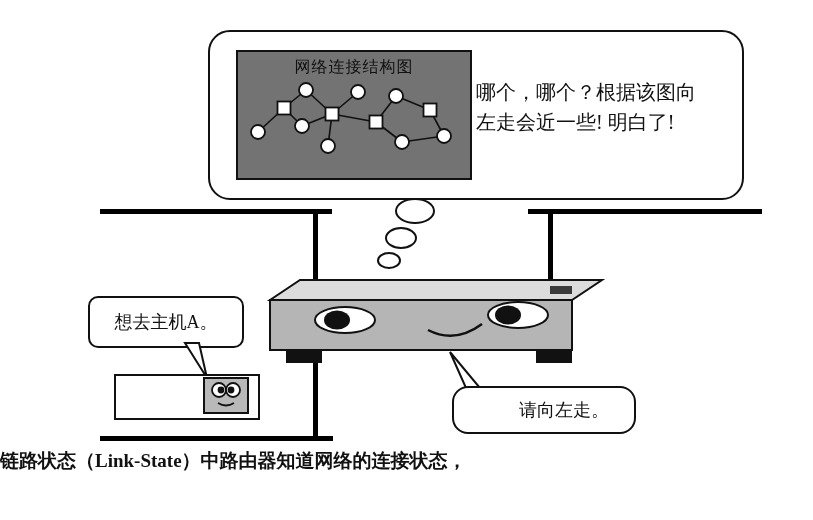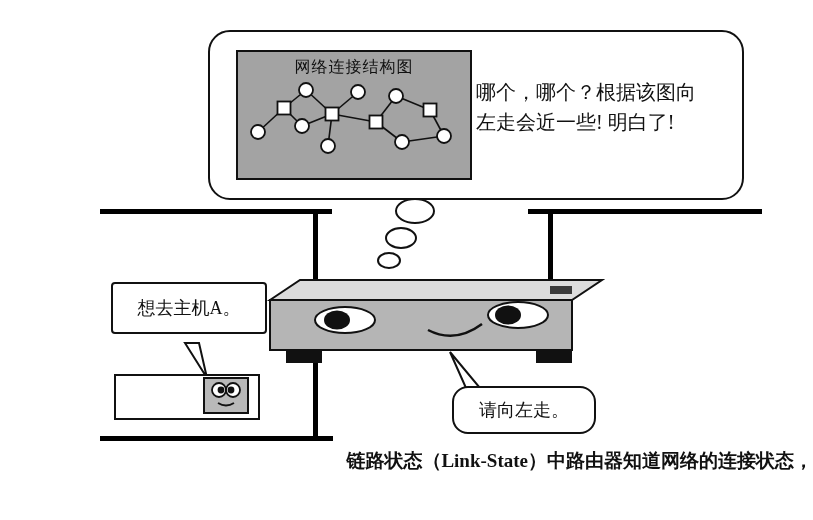--- a/index.html
+++ b/index.html
@@ -10,50 +10,50 @@
   }
   .hline, .vline { position:absolute; background:#000; }
 
   
   .thought {
     position:absolute; left:208px; top:30px; width:532px; height:166px;
     border:2px solid #111; border-radius:22px; background:#fff;
   }
   .diagram-box {
     position:absolute; left:26px; top:18px; width:232px; height:126px;
-    border:2px solid #111; background:#a3a3a3;
+    border:2px solid #111; background:#737373;
   }
   .diagram-title { text-align:center; font-size:16px; margin-top:5px; letter-spacing:1px; }
   .thought-text {
     position:absolute; left:266px; top:45px; width:228px;
     font-size:20px; line-height:1.5;
   }
   .trail {
     position:absolute; border:2px solid #111; border-radius:50%; background:#fff;
   }
 
   
   .bubble {
     position:absolute; border:2px solid #111; background:#fff;
     display:flex; align-items:center; justify-content:center;
     font-size:18px;
   }
-  .bubble.host-bubble   { left:88px;  top:282px; width:152px; height:48px; border-radius:4px;margin-left:23px; }
-  .bubble.router-bubble { left:452px; top:386px; width:140px; height:44px; border-radius:16px; }
+  .bubble.host-bubble   { left:88px;  top:296px; width:152px; height:48px; border-radius:10px; }
+  .bubble.router-bubble { left:452px; top:386px; width:140px; height:44px; border-radius:16px;padding-left:40px; }
 
   .tail-svg { position:absolute; overflow:visible; }
 
   
   .host-body {
     position:absolute; left:114px; top:374px; width:142px; height:42px;
     border:2px solid #111; background:#fff;
   }
 
   .caption {
-    position:absolute; left:0; top:447px; width:813px; text-align:right;
+    position:absolute; left:0; top:447px; width:813px; text-align:left;
     font-size:19px; font-weight:600; line-height:1.5;
   }
 
   .abs { position:absolute; }
 </style>
 </head>
 <body>
 
 <div class="scene">
 

